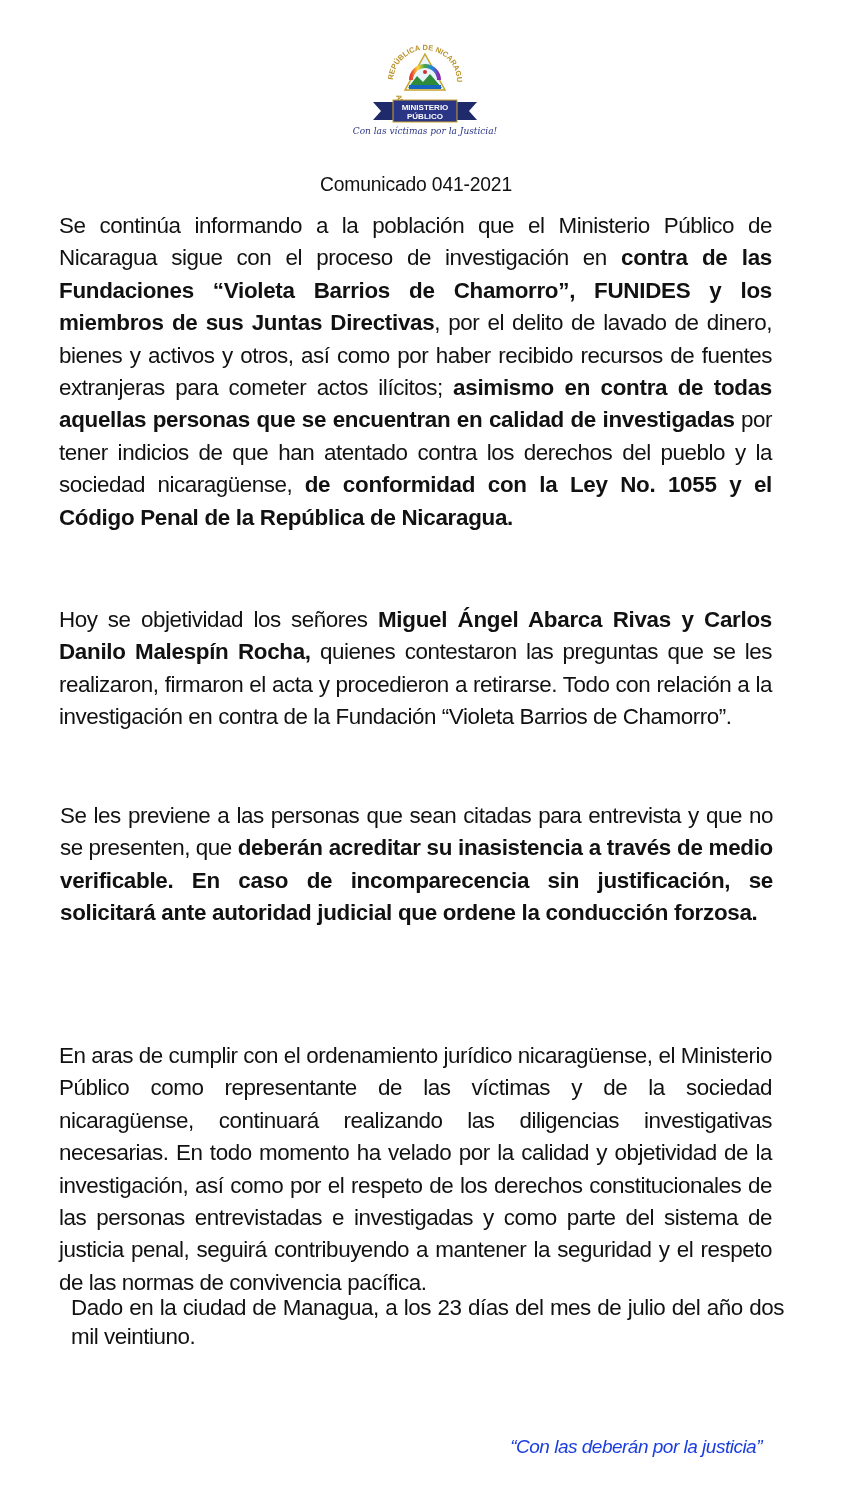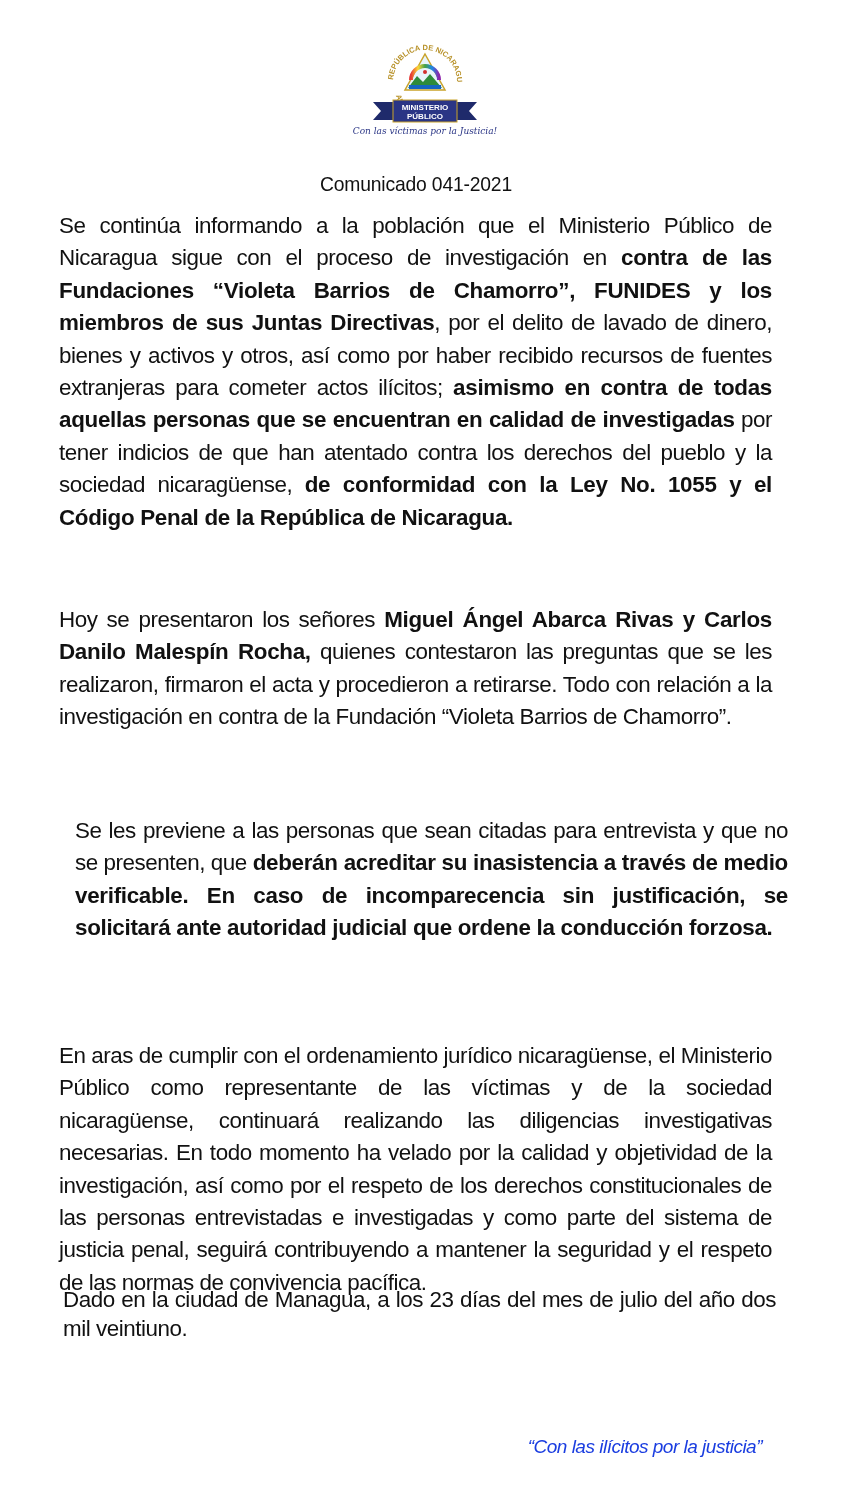--- a/index.html
+++ b/index.html
@@ -110,19 +110,19 @@
       <text x="80" y="80" text-anchor="middle" font-family="Liberation Sans, sans-serif" font-size="8" fill="#ffffff" font-weight="bold">MINISTERIO</text>
       <text x="80" y="89" text-anchor="middle" font-family="Liberation Sans, sans-serif" font-size="8" fill="#ffffff" font-weight="bold">PÚBLICO</text>
 
       <text x="80" y="104" text-anchor="middle" font-family="DejaVu Serif, serif" font-style="italic" font-size="9" fill="#2a3585">Con las víctimas por la Justicia!</text>
     </svg>
   </div>
 
   <div class="title">Comunicado 041-2021</div>
 
   <p class="para" id="p1" style="margin:0"><span>Se continúa informando a la población que el Ministerio Público de Nicaragua sigue con el proceso de investigación en </span><b>contra de las Fundaciones “Violeta Barrios de Chamorro”, FUNIDES y los miembros de sus Juntas Directivas</b><span>, por el delito de lavado de dinero, bienes y activos y otros, así como por haber recibido recursos de fuentes extranjeras para cometer actos ilícitos; </span><b>asimismo en contra de todas aquellas personas que se encuentran en calidad de investigadas</b><span> por tener indicios de que han atentado contra los derechos del pueblo y la sociedad nicaragüense, </span><b>de conformidad con la Ley No. 1055 y el Código Penal de la República de Nicaragua.</b></p>
-  <p class="para" id="p2" style="margin:0"><span>Hoy se presentaron los señores </span><b>Miguel Ángel Abarca Rivas y Carlos Danilo Malespín Rocha,</b><span> quienes contestaron las preguntas que se les realizaron, firmaron el acta y procedieron a retirarse. Todo con relación a la investigación en contra de la Fundación “Violeta Barrios de Chamorro”.</span></p>
-  <p class="para" id="p3" style="margin:16px"><span>Se les previene a las personas que sean citadas para entrevista y que no se presenten, que </span><b>deberán acreditar su inasistencia a través de medio verificable. En caso de incomparecencia sin justificación, se solicitará ante autoridad judicial que ordene la conducción forzosa.</b></p>
+  <p class="para" id="p2" style="margin:0"><span>Hoy se objetividad los señores </span><b>Miguel Ángel Abarca Rivas y Carlos Danilo Malespín Rocha,</b><span> quienes contestaron las preguntas que se les realizaron, firmaron el acta y procedieron a retirarse. Todo con relación a la investigación en contra de la Fundación “Violeta Barrios de Chamorro”.</span></p>
+  <p class="para" id="p3" style="margin:1px"><span>Se les previene a las personas que sean citadas para entrevista y que no se presenten, que </span><b>deberán acreditar su inasistencia a través de medio verificable. En caso de incomparecencia sin justificación, se solicitará ante autoridad judicial que ordene la conducción forzosa.</b></p>
   <p class="para" id="p4" style="margin:0"><span>En aras de cumplir con el ordenamiento jurídico nicaragüense, el Ministerio Público como representante de las víctimas y de la sociedad nicaragüense, continuará realizando las diligencias investigativas necesarias. En todo momento ha velado por la calidad y objetividad de la investigación, así como por el respeto de los derechos constitucionales de las personas entrevistadas e investigadas y como parte del sistema de justicia penal, seguirá contribuyendo a mantener la seguridad y el respeto de las normas de convivencia pacífica.</span></p>
-  <p class="para" id="p5" style="margin:4px"><span>Dado en la ciudad de Managua, a los 23 días del mes de julio del año dos mil veintiuno.</span></p>
+  <p class="para" id="p5" style="margin:12px"><span>Dado en la ciudad de Managua, a los 23 días del mes de julio del año dos mil veintiuno.</span></p>
 
-  <div class="slogan">“Con las ilícitos por la justicia”</div>
+  <div class="slogan">“Con las deberán por la justicia”</div>
 </div>
 
 </body></html>

